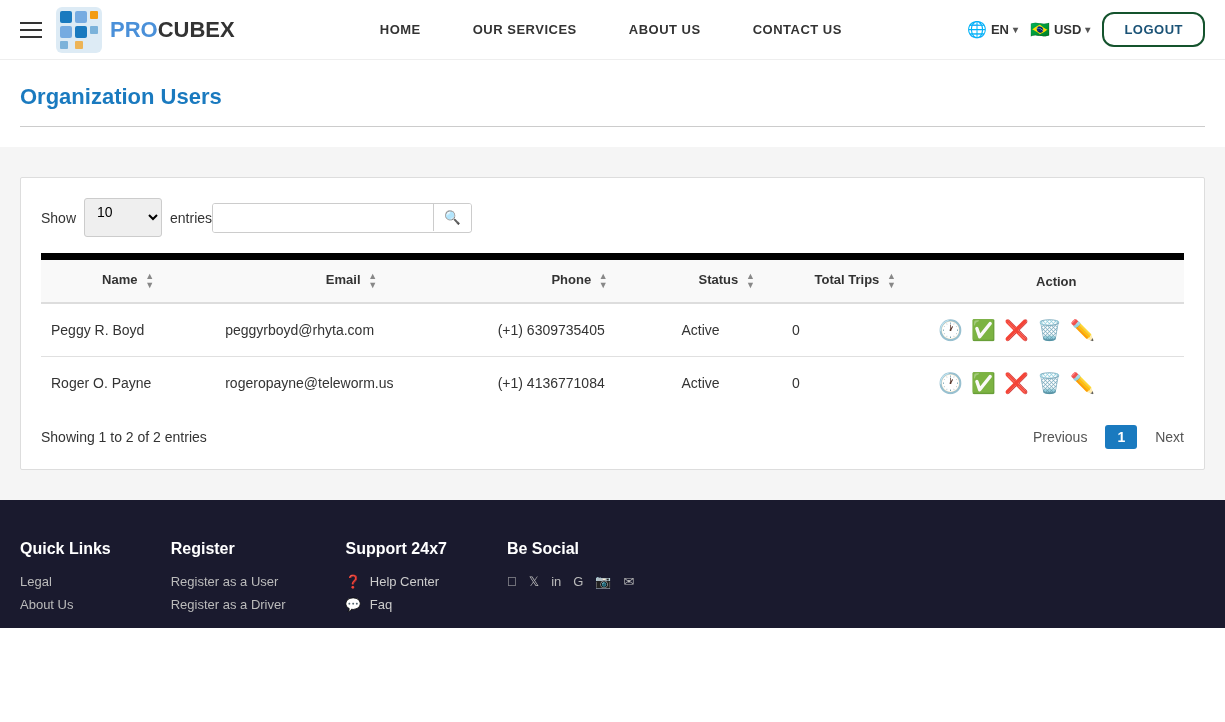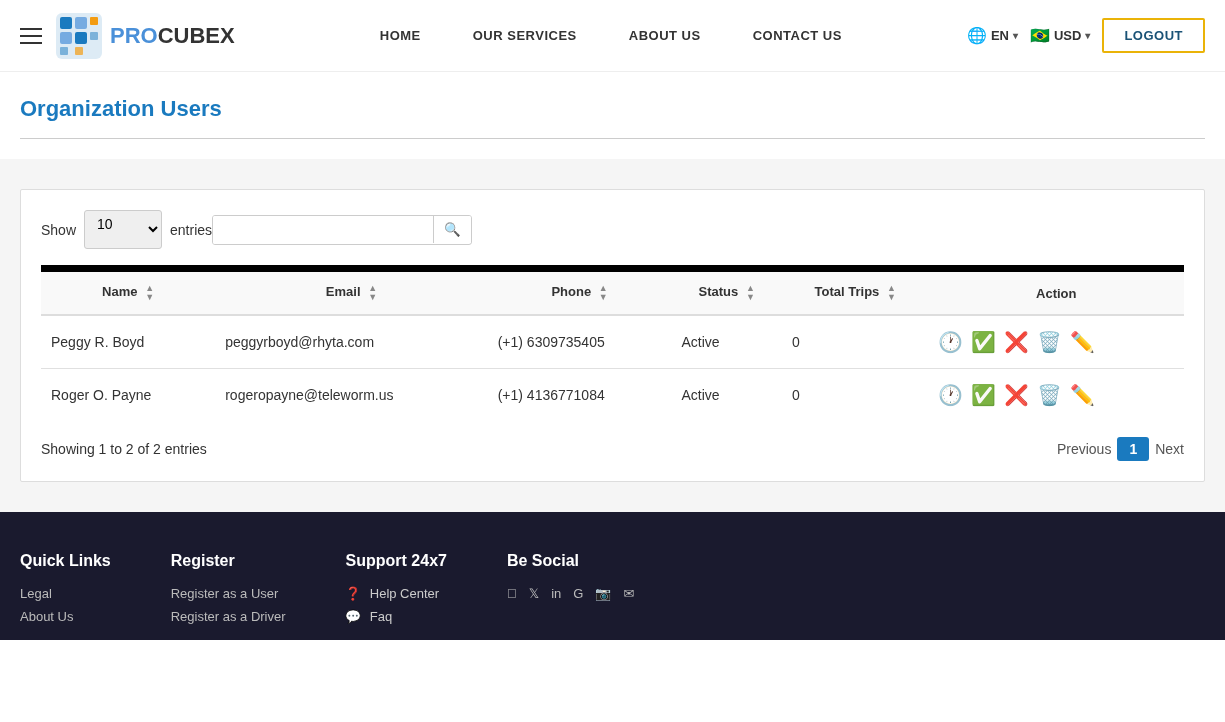--- a/index.html
+++ b/index.html
@@ -4,21 +4,21 @@
   <style>
     * { box-sizing: border-box; margin: 0; padding: 0; }
     body { font-family: Arial, sans-serif; font-size: 14px; color: #333; background: #fff; }
 
     
     .header {
       display: flex;
       align-items: center;
       justify-content: space-between;
       padding: 0 20px;
-      height: 72px;
+      height: 60px;
       border-bottom: 1px solid #eee;
       background: #fff;
     }
     .header-left {
       display: flex;
       align-items: center;
       gap: 12px;
     }
     .hamburger {
       cursor: pointer;
@@ -75,28 +75,28 @@
       cursor: pointer;
       font-size: 13px;
       font-weight: 600;
     }
     .lang-selector .flag, .currency-selector .flag {
       font-size: 16px;
     }
     .chevron { font-size: 10px; color: #555; }
 
     .logout-btn {
-      border: 2px solid #eab308;
+      border: 2px solid #14532d;
       background: #fff;
       color: #1a5276;
       padding: 8px 20px;
       font-size: 13px;
       font-weight: bold;
       cursor: pointer;
-      border-radius: 2px;
+      border-radius: 12px;
       letter-spacing: 0.5px;
     }
 
     
     .page-content {
       padding: 24px 20px 0;
     }
     .page-title {
       font-size: 22px;
       font-weight: bold;
@@ -213,21 +213,21 @@
     .table-footer {
       display: flex;
       justify-content: space-between;
       align-items: center;
       margin-top: 16px;
       font-size: 14px;
     }
     .pagination {
       display: flex;
       align-items: center;
-      gap: 6px;
+      gap: 18px;
     }
     .pagination span {
       color: #555;
     }
     .pagination .page-num {
       background: #1a7abf;
       color: #fff;
       padding: 4px 12px;
       border-radius: 3px;
       font-weight: bold;

